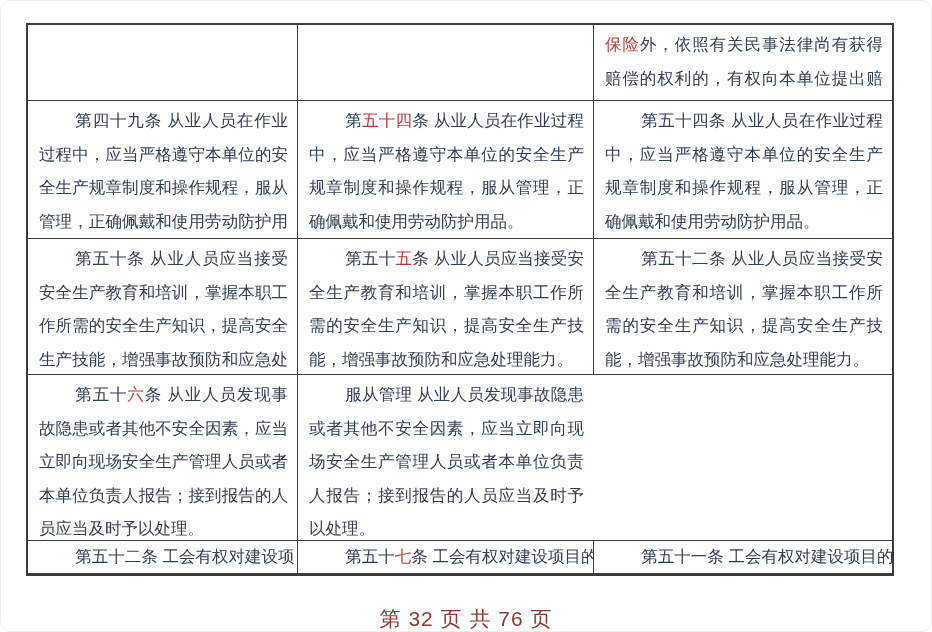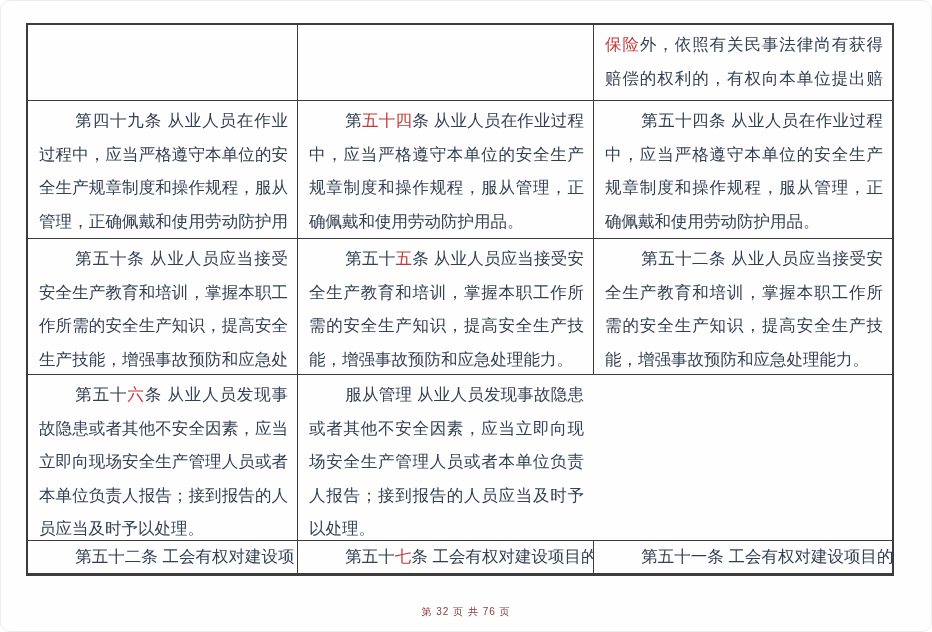--- a/index.html
+++ b/index.html
@@ -51,21 +51,21 @@
   .r5{height:33px;}
   .r5 .cell{line-height:27px;padding-top:2px;white-space:nowrap;text-align:left;}
   .seg.bold{font-weight:normal;}
   .seg.red-bold{font-weight:normal;color:var(--red);}
   .seg.normal{font-weight:normal;}
   .footer{
     position:absolute;
     left:0;right:0;top:604px;
     text-align:center;
     color:var(--footer);
-    font-size:10px;
+    font-size:21px;
     letter-spacing:1px;
   }
 </style>
 </head>
 <body>
 
 <div class="page">
 
   <div class="law-table">
 

